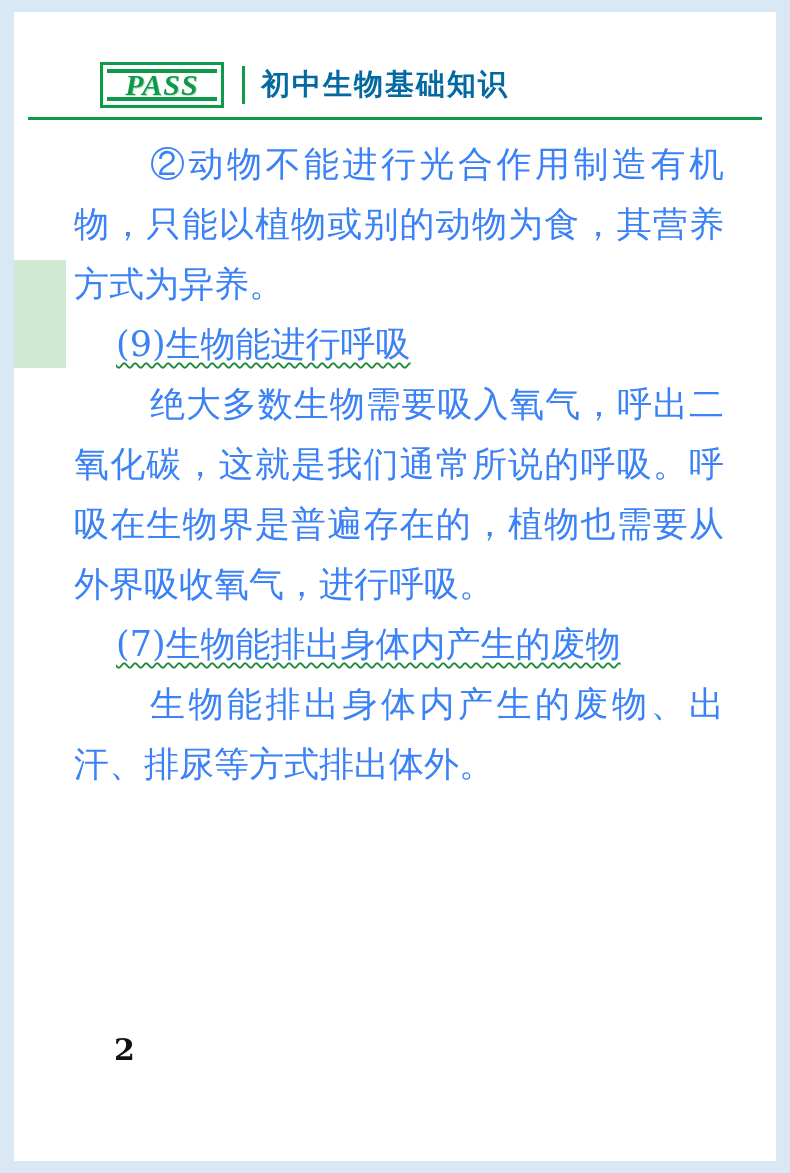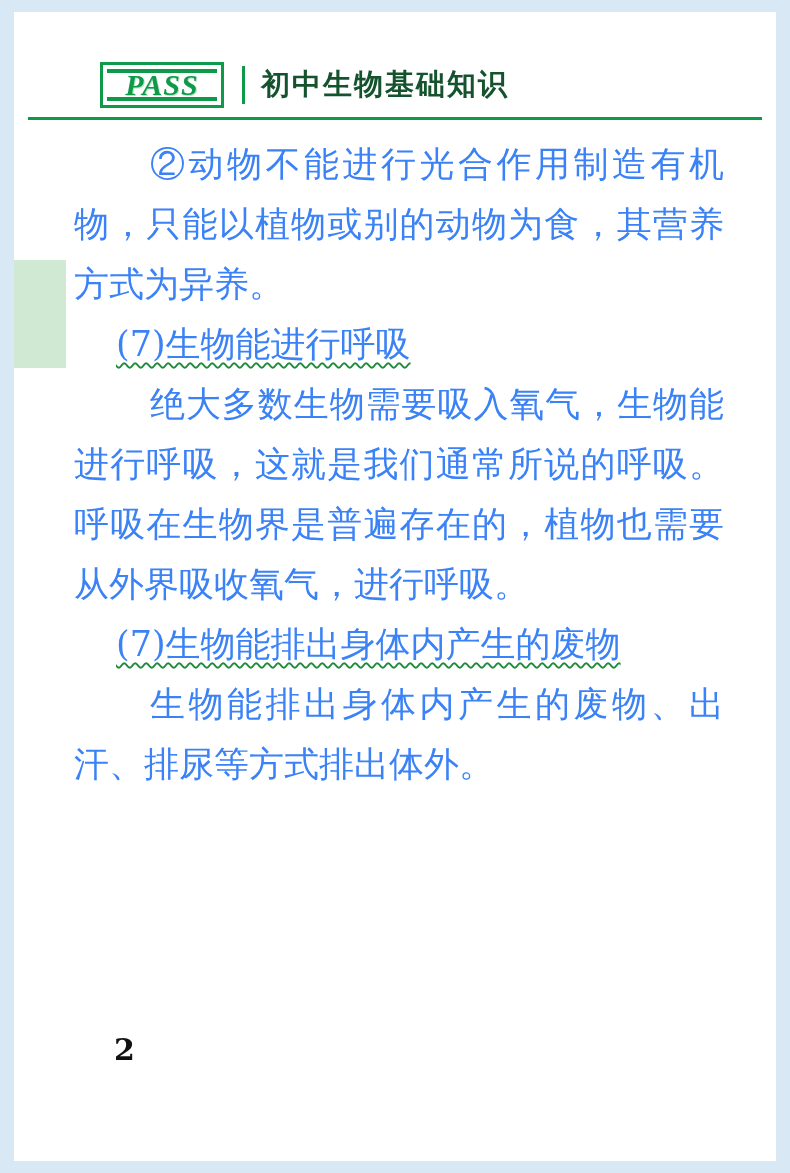--- a/index.html
+++ b/index.html
@@ -80,21 +80,21 @@
   .divider-bar {
     width: 3px;
     height: 38px;
     background: #0f9a4a;
     margin: 0 16px 0 18px;
   }
   .header-title {
     font-family: "DejaVu Serif", serif;
     font-size: 29px;
     font-weight: bold;
-    color: #14532d;
+    color: #0369a1;
     letter-spacing: 2px;
     white-space: nowrap;
   }
   .header-rule {
     position: absolute;
     left: 14px;
     top: 105px;
     width: 734px;
     height: 3px;
     background: #0f9a4a;
@@ -163,23 +163,23 @@
       <div class="header-title">初中生物基础知识</div>
     </div>
     <div class="header-rule"></div>
   </div>
 
   <div class="side-tab"></div>
 
   <div class="content">
     <p class="para indent">②动物不能进行光合作用制造有机物，只能以植物或别的动物为食，其营养方式为异养。</p>
     <p class="para indent-small">
-      <span class="wavy">(7)生物能进行呼吸</span>
+      <span class="wavy">(9)生物能进行呼吸</span>
     </p>
-    <p class="para indent">绝大多数生物需要吸入氧气，生物能进行呼吸，这就是我们通常所说的呼吸。呼吸在生物界是普遍存在的，植物也需要从外界吸收氧气，进行呼吸。</p>
+    <p class="para indent">绝大多数生物需要吸入氧气，呼出二氧化碳，这就是我们通常所说的呼吸。呼吸在生物界是普遍存在的，植物也需要从外界吸收氧气，进行呼吸。</p>
     <p class="para indent-small">
       <span class="wavy">(7)生物能排出身体内产生的废物</span>
     </p>
     <p class="para indent">生物能排出身体内产生的废物、出汗、排尿等方式排出体外。</p>
   </div>
 
   <div class="page-number">2</div>
 </div>
 
 </body></html>

